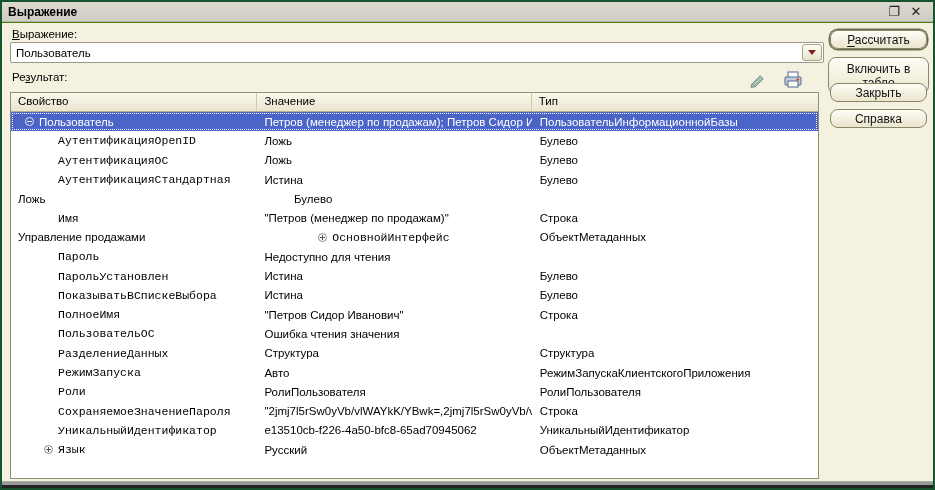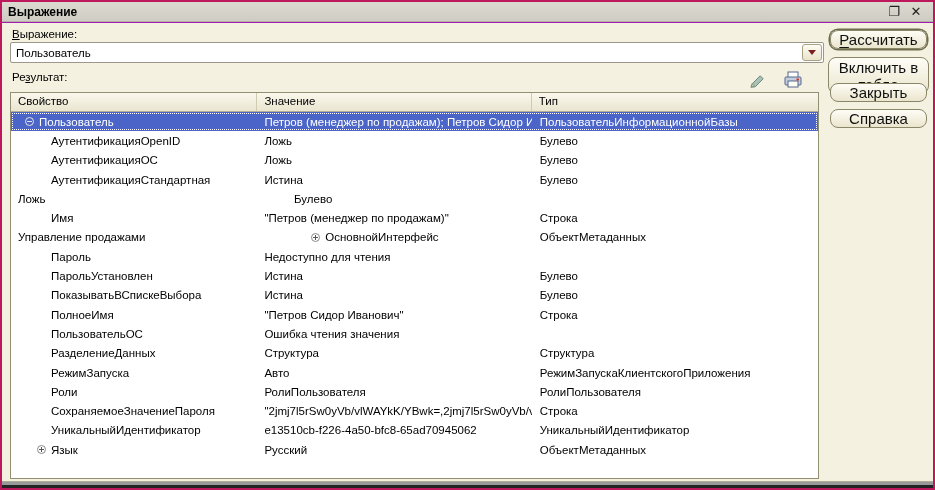--- a/index.html
+++ b/index.html
@@ -1,19 +1,19 @@
 <!DOCTYPE html>
 <html><head>
 <meta charset="utf-8">
 <style>
   html,body{margin:0;padding:0;background:#c6c6c6;}
   *{box-sizing:border-box;}
   .window{
     position:relative;width:935px;height:490px;
-    border:2px solid #be185d;background:#a21caf;
+    border:2px solid #14532d;background:#4d7c0f;
     font-family:"Liberation Sans","DejaVu Sans",sans-serif;
     font-size:11.5px;color:#000;overflow:hidden;
   }
   .titlebar{
     position:absolute;left:0;top:0;width:931px;height:20px;
     background:linear-gradient(#dcd9d1,#cfccc4);
     border-bottom:1px solid #b5b2a9;
     display:flex;align-items:center;padding:0 6px;
   }
   .title{font-weight:bold;font-size:12px;flex:1;}
@@ -43,34 +43,34 @@
   .th{padding:2px 0 0 7px;white-space:nowrap;overflow:hidden;position:relative;}
   .th:not(:last-child){border-right:1px solid #cfcab0;}
   .th1{width:247px;}.th2{width:275px;}.th3{width:287px;}
   .trow{display:flex;height:19.3px;align-items:center;background:#fff;}
   .trow.selected{background:#4b64c8;color:#fff;outline:1px dotted #fff;outline-offset:-2px;}
   .cell{white-space:nowrap;overflow:hidden;height:100%;display:flex;align-items:center;}
   .c-prop{width:247px;}
   .c-val{width:275px;padding-left:7px;}
   .c-type{width:287px;padding-left:8px;}
   .lvl0 .c-prop{padding-left:14px;}
-  .lvl1 .c-prop{padding-left:26px;}
+  .lvl1 .c-prop{padding-left:33px;font-family:Liberation Mono, monospace;}
   .expander{width:9px;height:9px;min-width:9px;border-radius:50%;margin-right:5px;position:relative;}
   .expander.minus,.expander.plus{border:1px solid #8a8a8a;color:#555;}
   .trow.selected .expander.minus{border-color:#e4e4e4;color:#e4e4e4;}
   .expander.minus::before,.expander.plus::before{
     content:'';position:absolute;left:1px;right:1px;top:3px;height:1px;background:currentColor;}
   .expander.plus::after{
     content:'';position:absolute;top:1px;bottom:1px;left:3px;width:1px;background:currentColor;}
   .expander.none{border:1px solid transparent;}
   
   .btn{position:absolute;border:1px solid #8a8668;border-radius:8px;
     background:linear-gradient(#fefdf6,#eae5cd);
     display:flex;align-items:center;justify-content:center;
-    font-family:inherit;font-size:15px;color:#111;padding:0;}
+    font-family:inherit;font-size:12px;color:#111;padding:0;}
   .btn-default{box-shadow:0 0 0 1.5px #6f6c50;}
   .btn u{text-underline-offset:1.5px;}
 </style>
 </head>
 <body>
 
 <div class="window">
 
   <div class="titlebar">
     <span class="title">Выражение</span>

